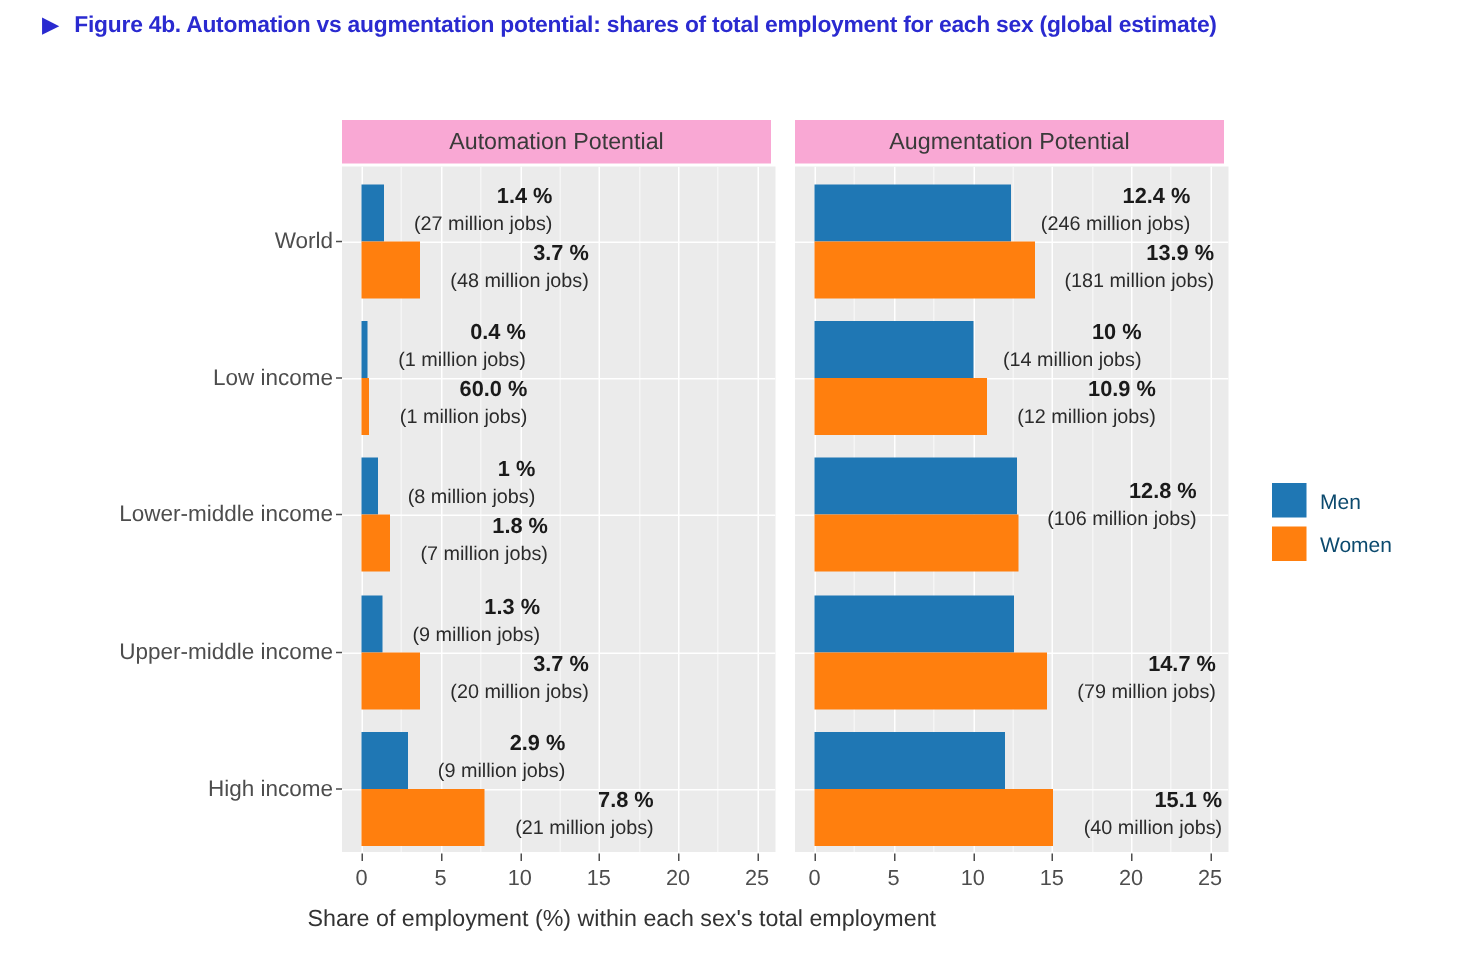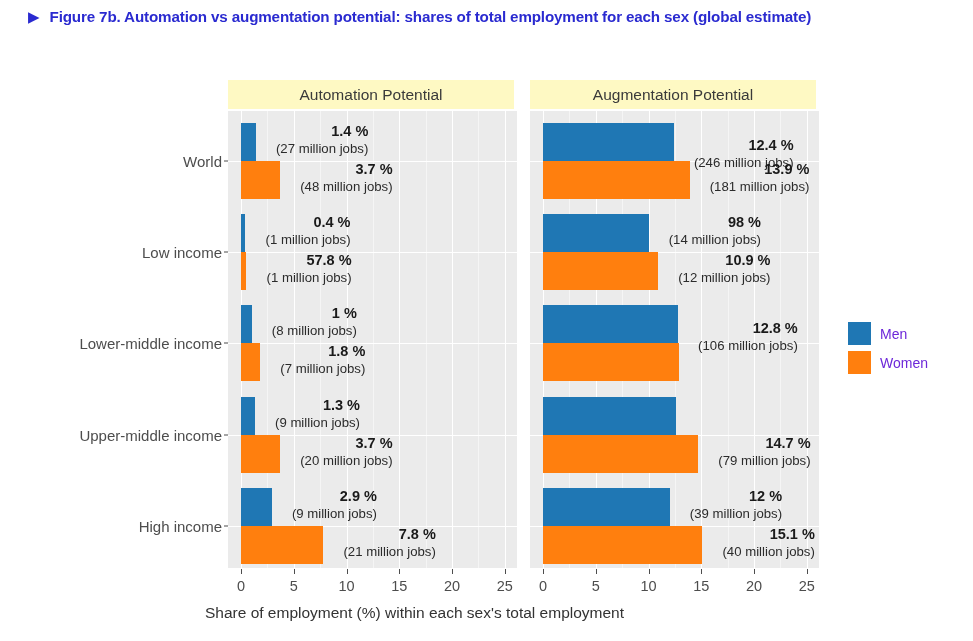--- a/index.html
+++ b/index.html
@@ -36,21 +36,21 @@
   }
 
   .panel{
     position:absolute;
     top:80px;
     height:488px;
   }
   .panel-strip{
     position:absolute;
     left:0; top:0; right:3px; height:29px;
-    background:#fef9c3;
+    background:#f9a8d4;
     display:flex; align-items:center; justify-content:center;
   }
   .panel-strip span{
     font-size:15.5px;
     color:#3a3a3a;
   }
   .panel-plot{
     position:absolute;
     left:0; top:31px; right:0; bottom:0;
     background:#ebebeb;
@@ -128,28 +128,28 @@
   }
 
   
   #legend{
     position:absolute;
     left:848px; top:322px;
     display:flex; flex-direction:column; gap:6px;
   }
   .legend-row{display:flex;align-items:center;gap:9px;}
   .legend-swatch{width:23px;height:23px;display:block;}
-  .legend-label{font-size:14px;color:#6d28d9;}
+  .legend-label{font-size:14px;color:#0c4a6e;}
 </style>
 </head>
 <body>
 
 <div id="figure-title">
   <div class="tri">▶</div>
-  <div class="ttext">Figure 7b. Automation vs augmentation potential: shares of total employment for each sex (global estimate)</div>
+  <div class="ttext">Figure 4b. Automation vs augmentation potential: shares of total employment for each sex (global estimate)</div>
 </div>
 
 <div id="chart">
 
   <div id="y-axis">
       <div class="ycat" style="top: 50px;">World</div>
       <div class="ytick" style="top: 50px;"></div>
       <div class="ycat" style="top: 141.2px;">Low income</div>
       <div class="ytick" style="top: 141.2px;"></div>
       <div class="ycat" style="top: 232.4px;">Lower-middle income</div>
@@ -207,21 +207,21 @@
             <div class="pct">2.9 %</div>
             <div class="jobs">(9 million jobs)</div>
           </div>
           <div class="bar women" style="left: 13px; top: 50px; width: 39.035px;"></div>
           <div class="vlabel" style="left: 118.385px; top: 49px;">
             <div class="pct">3.7 %</div>
             <div class="jobs">(48 million jobs)</div>
           </div>
           <div class="bar women" style="left: 13px; top: 141.2px; width: 5.275px;"></div>
           <div class="vlabel" style="left: 81.075px; top: 140.2px;">
-            <div class="pct">57.8 %</div>
+            <div class="pct">60.0 %</div>
             <div class="jobs">(1 million jobs)</div>
           </div>
           <div class="bar women" style="left: 13px; top: 232.4px; width: 18.99px;"></div>
           <div class="vlabel" style="left: 94.79px; top: 231.4px;">
             <div class="pct">1.8 %</div>
             <div class="jobs">(7 million jobs)</div>
           </div>
           <div class="bar women" style="left: 13px; top: 323.6px; width: 39.035px;"></div>
           <div class="vlabel" style="left: 118.385px; top: 322.6px;">
             <div class="pct">3.7 %</div>
@@ -249,40 +249,36 @@
           <div class="vgrid minor" style="left: 197.625px;"></div>
           <div class="vgrid" style="left: 224px;"></div>
           <div class="vgrid minor" style="left: 250.375px;"></div>
           <div class="vgrid" style="left: 276.75px;"></div>
           <div class="hgrid" style="top: 50px;"></div>
           <div class="hgrid" style="top: 141.2px;"></div>
           <div class="hgrid" style="top: 232.4px;"></div>
           <div class="hgrid" style="top: 323.6px;"></div>
           <div class="hgrid" style="top: 414.8px;"></div>
           <div class="bar men" style="left: 13px; top: 12px; width: 130.82px;"></div>
-          <div class="vlabel" style="left: 213.72px; top: 25px;">
+          <div class="vlabel" style="left: 213.72px; top: 11px;">
             <div class="pct">12.4 %</div>
             <div class="jobs">(246 million jobs)</div>
           </div>
           <div class="bar men" style="left: 13px; top: 103.2px; width: 105.5px;"></div>
           <div class="vlabel" style="left: 184.85px; top: 102.2px;">
-            <div class="pct">98 %</div>
+            <div class="pct">10 %</div>
             <div class="jobs">(14 million jobs)</div>
           </div>
           <div class="bar men" style="left: 13px; top: 194.4px; width: 135.04px;"></div>
           <div class="vlabel" style="left: 217.94px; top: 193.4px; margin-top: 15px;">
             <div class="pct">12.8 %</div>
             <div class="jobs">(106 million jobs)</div>
           </div>
           <div class="bar men" style="left: 13px; top: 285.6px; width: 132.93px;"></div>
           <div class="bar men" style="left: 13px; top: 376.8px; width: 126.6px;"></div>
-          <div class="vlabel" style="left: 205.95px; top: 375.8px;">
-            <div class="pct">12 %</div>
-            <div class="jobs">(39 million jobs)</div>
-          </div>
           <div class="bar women" style="left: 13px; top: 50px; width: 146.645px;"></div>
           <div class="vlabel" style="left: 229.545px; top: 49px;">
             <div class="pct">13.9 %</div>
             <div class="jobs">(181 million jobs)</div>
           </div>
           <div class="bar women" style="left: 13px; top: 141.2px; width: 114.995px;"></div>
           <div class="vlabel" style="left: 194.345px; top: 140.2px;">
             <div class="pct">10.9 %</div>
             <div class="jobs">(12 million jobs)</div>
           </div>

